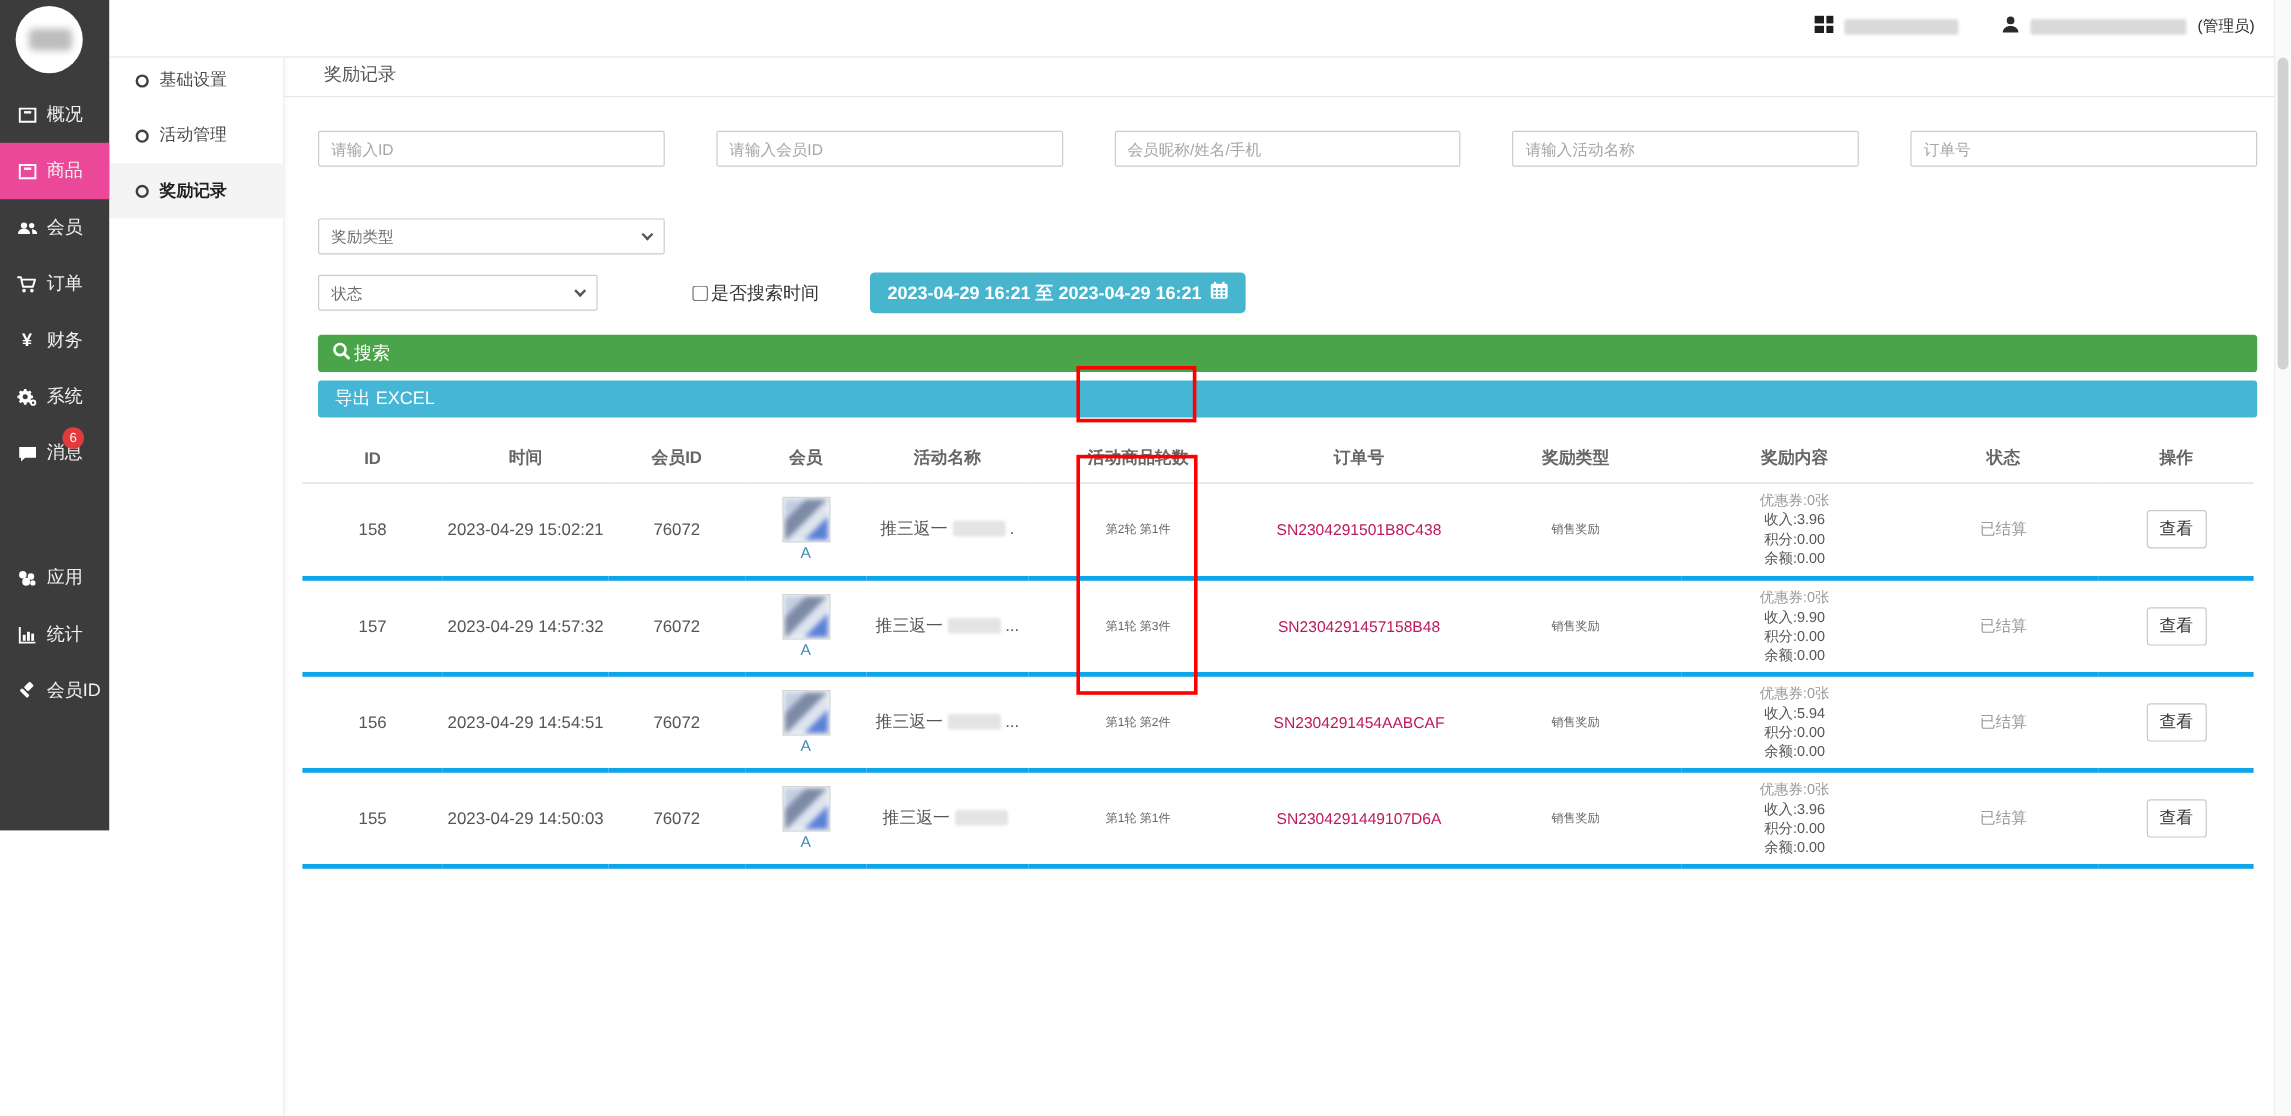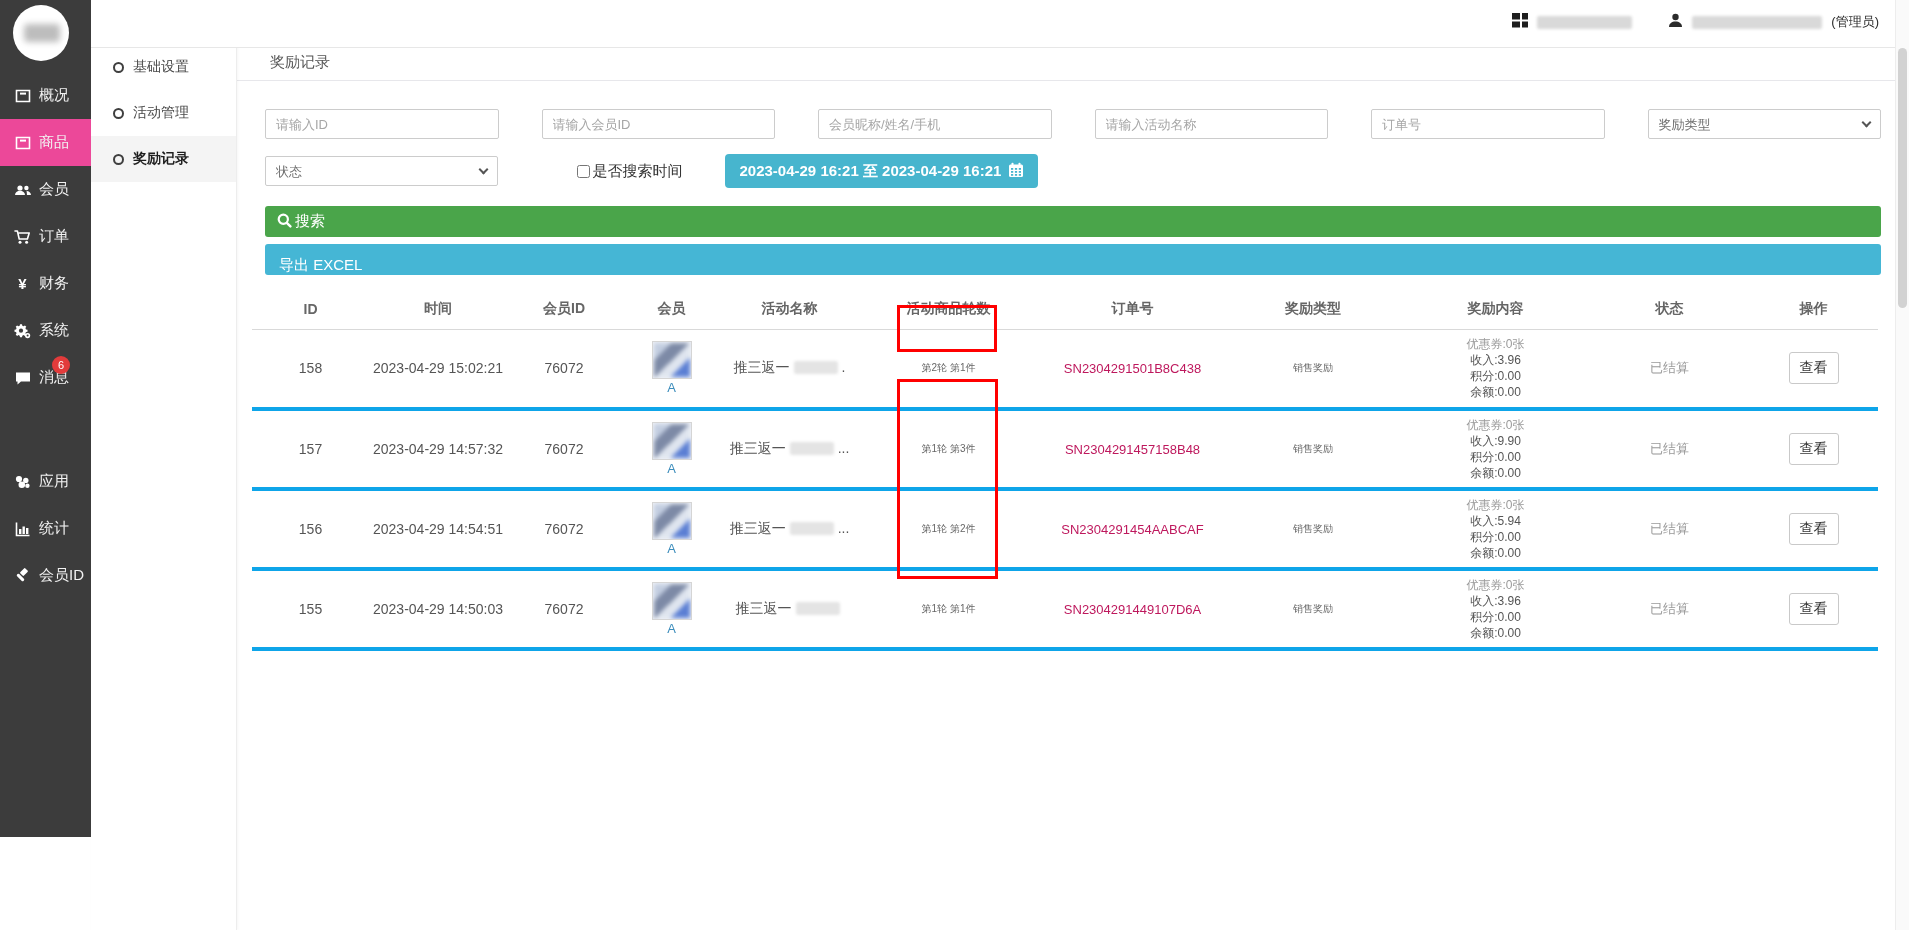--- a/index.html
+++ b/index.html
@@ -1,20 +1,20 @@
 <!DOCTYPE html>
 <html><head>
 <meta charset="utf-8">
 <style>
   * { margin:0; padding:0; box-sizing:border-box; }
   html,body { width:1909px; height:930px; background:#fff; overflow:hidden;
     font-family:"Liberation Sans","DejaVu Sans",sans-serif; }
 
   
-  .dark-sidebar { position:absolute; left:0; top:0; width:91px; height:837px; background:#3c3c3c; z-index:5; }
+  .dark-sidebar { position:absolute; left:0; top:0; width:91px; height:692px; background:#3c3c3c; z-index:5; }
   .ds-avatar { position:absolute; left:13px; top:5px; width:56px; height:56px; border-radius:50%; background:#fff; overflow:hidden; }
   .ds-avatar i { position:absolute; left:11px; top:19px; width:36px; height:18px; background:#bdbdbd; border-radius:4px; filter:blur(3px); display:block; }
   .ds-menu { position:absolute; top:72px; left:0; width:100%; }
   .ds-item { height:47px; display:flex; align-items:center; padding-left:13px; color:#f2f2f2; font-size:15px; cursor:pointer; position:relative; }
   .ds-item.active { background:#ec4899; }
   .ds-item .ic { width:19px; margin-right:7px; display:inline-flex; justify-content:center; color:#fff; font-size:15px; }
   .ds-item svg { display:block; }
   .ds-gap { height:57px; }
   .ds-badge { position:absolute; left:52px; top:2px; min-width:18px; height:18px; border-radius:50%; background:#e23b3b; color:#fff; font-size:11px; display:flex; align-items:center; justify-content:center; }
 
@@ -28,36 +28,36 @@
   
   .submenu { position:absolute; left:91px; top:44px; width:146px; bottom:0; background:#fff; border-right:1px solid #ededed; box-shadow:1px 0 3px rgba(0,0,0,0.04); z-index:3; }
   .sm-item { height:46px; display:flex; align-items:center; padding-left:22px; font-size:14px; color:#4a4a4a; cursor:pointer; }
   .sm-item .o { width:11px; height:11px; border:2px solid #3f3f3f; border-radius:50%; margin-right:9px; flex:none; }
   .sm-item.active { background:#f4f4f4; font-weight:bold; color:#1f1f1f; }
 
   
   .main { position:absolute; left:237px; top:44px; right:0; bottom:0; background:#fff; }
   .title-bar { height:37px; border-bottom:1px solid #e7e7eb; display:flex; align-items:center; padding-left:33px; font-size:15px; color:#555; }
 
-  .filter-grid { margin:28px 28px 0; display:grid; grid-template-columns:repeat(6,1fr); gap:43px; }
+  .filter-grid { margin:28px 28px 0; display:grid; grid-template-columns:repeat(5,1fr); gap:43px; }
   .f-input { height:30px; border:1px solid #ccc; border-radius:2px; padding:0 10px; font-size:13px; color:#333; width:100%; outline:none; }
   .f-input::placeholder { color:#a6a6a6; }
   .sel-wrap { position:relative; }
   .sel-wrap select { width:100%; height:30px; border:1px solid #ccc; border-radius:2px; padding:0 10px; font-size:13px; color:#6e6e6e; appearance:none; -webkit-appearance:none; background:#fff; outline:none; }
   .chev { position:absolute; right:11px; top:10px; width:7px; height:7px; border-right:2px solid #555; border-bottom:2px solid #555; transform:rotate(45deg); pointer-events:none; }
 
   .filter-row2 { margin:15px 28px 0; display:flex; align-items:center; height:34px; }
   .status-sel { width:calc((100% - 215px)/6); }
   .chk-group { margin-left:79px; display:flex; align-items:center; font-size:15px; color:#333; }
   .chk-group input { width:13px; height:13px; margin-right:2px; }
   .date-btn { margin-left:43px; height:34px; background:#47b5ce; color:#fff; border:none; border-radius:4px; font-size:15px; font-weight:bold; padding:0 14px; display:flex; align-items:center; gap:7px; cursor:pointer; }
 
   .actions-row { margin:18px 28px 0; display:flex; gap:7px;flex-direction:column; }
   .btn-search { height:31px; background:#4aa54a; color:#fff; border:none; border-radius:3px; font-size:15px; padding:0 12px; display:flex; align-items:center; gap:3px; cursor:pointer; }
-  .btn-export { height:31px; background:#45b6d5; color:#fff; border:none; border-radius:3px; font-size:15px; padding:0 14px; display:flex; align-items:flex-end; cursor:pointer; }
+  .btn-export { height:31px; background:#45b6d5; color:#fff; border:none; border-radius:3px; font-size:15px; padding:0 14px; display:flex; align-items:center; cursor:pointer; }
 
   
   table { border-collapse:collapse; table-layout:fixed; width:1626px; margin:14px 15px 0; }
   thead th { height:40px; font-weight:bold; font-size:14px; color:#666; border-bottom:1px solid #d9d9d9; text-align:center; }
   tbody td { height:80px; border-bottom:4px solid #0ea5e9; text-align:center; vertical-align:middle; font-size:14px; color:#555; }
   td.c-rounds, td.c-type { font-size:10px; color:#666; }
   a.order-link { color:#be185d; text-decoration:none; font-size:13px; cursor:pointer; }
   .rewards { font-size:12px; line-height:16px; color:#555; }
   .rewards .dim { color:#9a9a9a; }
   .status-txt { color:#999; font-size:13px; }

